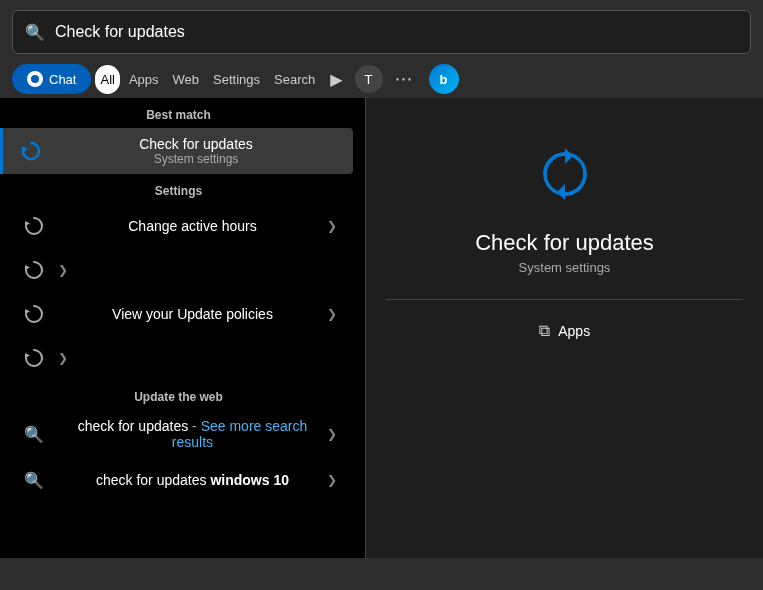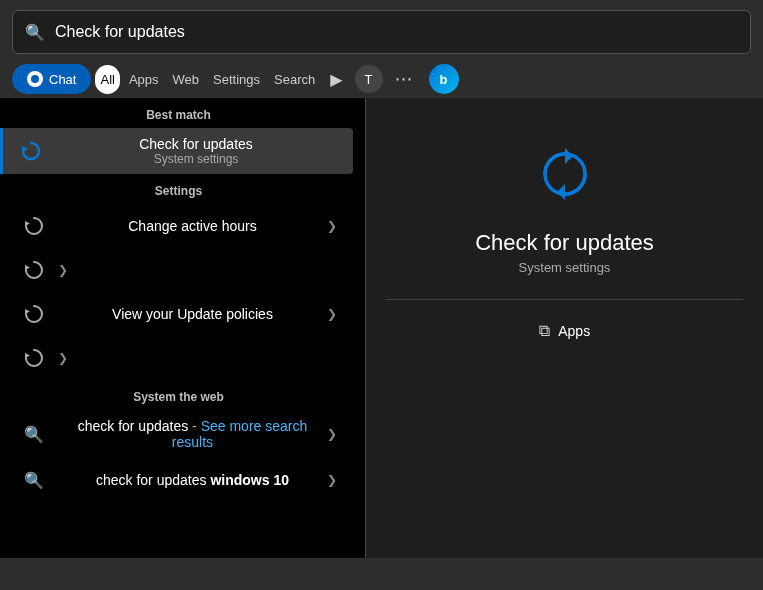--- a/index.html
+++ b/index.html
@@ -333,21 +333,21 @@
     <div class="list-item">
       <div class="item-icon">
         <svg width="20" height="20" viewBox="0 0 20 20" fill="none">
           <path d="M10 2 A8 8 0 1 1 2 10" stroke="#aaa" stroke-width="2" fill="none" stroke-linecap="round"></path>
           <polygon points="1,5 1,10 6,7.5" fill="#aaa"></polygon>
         </svg>
       </div>
       <span class="item-chevron">❯</span>
     </div>
 
-    <div class="section-label">System the web</div>
+    <div class="section-label">Update the web</div>
 
     <div class="list-item">
       <div class="item-icon">
         <span style="font-size:16px; color:#aaa;">🔍</span>
       </div>
       <div class="item-text">
         <div class="item-title">
           <span>check for updates</span><span class="dash-text"> - </span><span class="link-text">See more search results</span>
         </div>
       </div>

